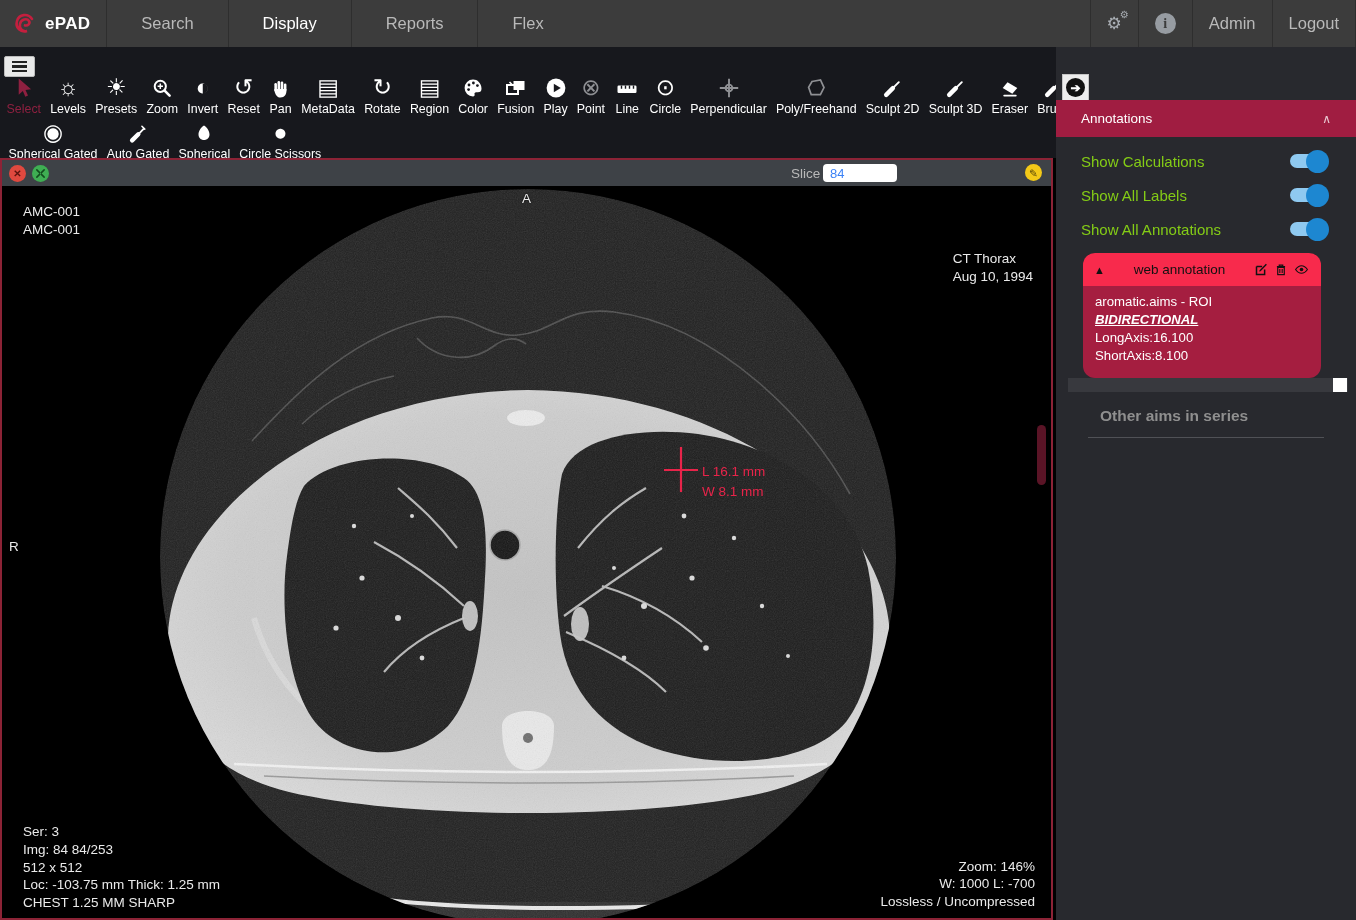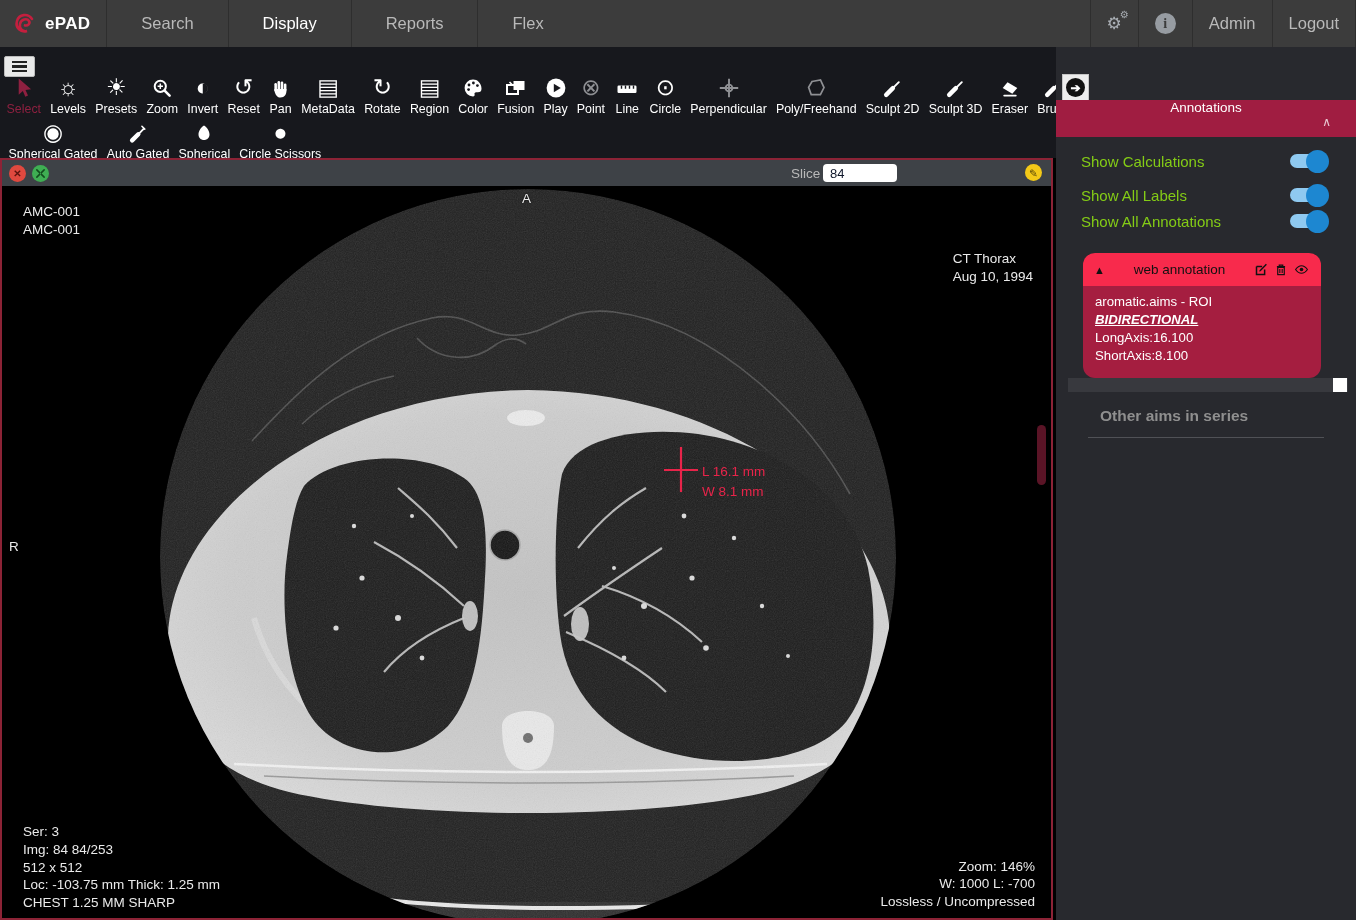--- a/index.html
+++ b/index.html
@@ -38,39 +38,39 @@
   [data-name="circle-ring-dot-icon"], [data-name="filled-circle-icon"] { font-size:20px; }
   [data-name="point-target-icon"], [data-name="circle-dot-icon"] { font-size:21px; }
 
   
   .viewport { position:absolute; top:158px; left:0; width:1053px; height:762px; border:2px solid var(--border_red); background:#000; }
   .vp-header { position:relative; height:26px; background:#3e4247; display:flex; align-items:center; padding:0 7px; }
   .vp-btn { width:17px; height:17px; border-radius:50%; display:flex; align-items:center; justify-content:center; margin-right:6px; cursor:pointer; }
   .vp-close { background:var(--close_red); color:#5c130e; font-size:10px; font-weight:bold; }
   .vp-expand { background:var(--expand_green); }
   .slice-label { position:absolute; left:789px; color:#b9b9b9; font-size:13.5px; }
-  .slice-input { position:absolute; left:821px; top:4px; width:74px; height:18px; border:none; border-radius:4px; background:#fff; color:#0f172a; font-size:13px; padding:0 7px; font-family:"Liberation Sans",sans-serif; }
+  .slice-input { position:absolute; left:821px; top:4px; width:74px; height:18px; border:none; border-radius:4px; background:#fff; color:#3b82f6; font-size:13px; padding:0 7px; font-family:"Liberation Sans",sans-serif; }
   .vp-pencil { position:absolute; right:9px; top:4px; width:17px; height:17px; border-radius:50%; background:var(--yellow); color:#4d3e06; font-size:10.5px; display:flex; align-items:center; justify-content:center; cursor:pointer; }
 
   .image-area { position:absolute; top:26px; left:0; width:1049px; height:732px; background:#000; overflow:hidden; cursor:crosshair; }
   .image-area svg.ct { position:absolute; top:0; left:0; }
   .ov { position:absolute; color:#eaeaea; font-size:13.5px; line-height:17.8px; text-shadow:0 0 2px #000; }
   .ov-topcenter { left:50%; top:4px; transform:translateX(-50%); }
   .ov-left { left:7px; top:352px; }
   .ov-topleft { left:21px; top:17px; }
   .ov-topright { right:18px; top:17px; text-align:left;margin-top:47px; }
   .ov-botleft { left:21px; bottom:6px; }
   .ov-botright { right:16px; bottom:7px; text-align:right; }
   .vp-scroll-thumb { position:absolute; right:5px; top:239px; width:9px; height:60px; border-radius:5px; background:#5a1426; cursor:pointer; }
 
   
   .rpanel { position:absolute; left:1056px; top:47px; width:300px; height:873px; background:#28292e; }
   .collapse-btn { position:absolute; left:6px; top:27px; width:27px; height:27px; background:#ededed; border:1px solid #c6c6c6; display:flex; align-items:center; justify-content:center; cursor:pointer; }
   .collapse-btn .circ { width:19px; height:19px; border-radius:50%; background:#111; color:#fff; font-size:12px; display:flex; align-items:center; justify-content:center; font-weight:bold; }
-  .ann-header { position:absolute; left:0; top:53px; width:300px; height:37px; background:var(--accent); color:#fff; display:flex; align-items:center; padding:0 25px 0 25px; font-size:13.5px; cursor:pointer;flex-direction:column; }
+  .ann-header { position:absolute; left:0; top:53px; width:300px; height:37px; background:var(--accent); color:#fff; display:flex; align-items:center; padding:0 25px 0 25px; font-size:13.5px; cursor:pointer; }
   .ann-header .chev { margin-left:auto; font-size:12px; color:#e9c9d2; }
   .toggle-row { position:absolute; left:25px; width:252px; height:24px; display:flex; align-items:center; justify-content:space-between; }
   .toggle-row .tlabel { color:#84cc16; font-size:15px; }
   .toggle { position:relative; width:35px; height:14px; border-radius:7px; background:var(--toggle_track); margin-right:8px; cursor:pointer; }
   .toggle::after { content:''; position:absolute; right:-4px; top:-4.5px; width:23px; height:23px; border-radius:50%; background:var(--toggle_knob); }
 
   .ann-card { position:absolute; left:27px; top:206px; width:238px; cursor:pointer; }
   .card-head { height:33px; background:var(--card_red); border-radius:12px 12px 0 0; display:flex; align-items:center; padding:0 11px; color:#111; }
   .card-head .tri { font-size:11px; }
   .card-head .ctitle { flex:1; text-align:center; font-size:13.5px; }
@@ -470,21 +470,21 @@
     </div>
 
     <div class="toggle-row" style="top:102px;" data-name="toggle-row-show-calculations">
       <span class="tlabel">Show Calculations</span>
       <span class="toggle" data-name="show-calculations-toggle"></span>
     </div>
     <div class="toggle-row" style="top:136px;" data-name="toggle-row-show-all-labels">
       <span class="tlabel">Show All Labels</span>
       <span class="toggle" data-name="show-all-labels-toggle"></span>
     </div>
-    <div class="toggle-row" style="top:162px;gap:16px;" data-name="toggle-row-show-all-annotations">
+    <div class="toggle-row" style="top:170px;gap:16px;" data-name="toggle-row-show-all-annotations">
       <span class="tlabel">Show All Annotations</span>
       <span class="toggle" data-name="show-all-annotations-toggle"></span>
     </div>
 
     <div class="ann-card" data-name="annotation-card">
       <div class="card-head" data-name="annotation-card-header">
         <span class="tri" data-name="collapse-card-icon">▲</span>
         <span class="ctitle" data-name="annotation-card-title">web annotation</span>
         <span class="card-icons" data-name="annotation-card-actions">
           <span data-name="edit-annotation-button">

